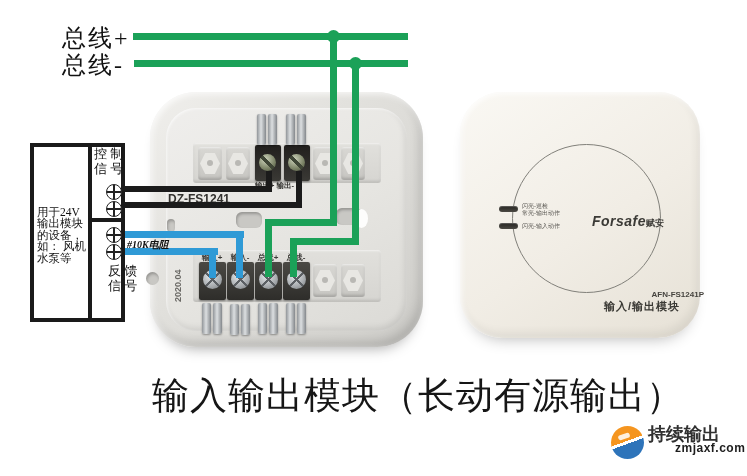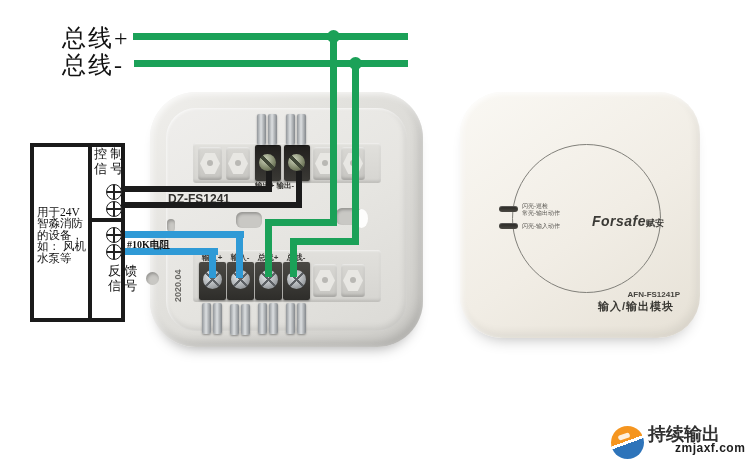--- a/index.html
+++ b/index.html
@@ -64,21 +64,21 @@
   .module{left:460px;top:92px;width:240px;height:246px;border-radius:42px;z-index:1;
     background:linear-gradient(145deg,#f9f7f2 5%,#f1ede5 55%,#e6e1d6 100%);
     box-shadow:inset 2px 2px 5px rgba(255,255,255,.8), inset -3px -5px 10px rgba(0,0,0,.07), 0 10px 16px -10px rgba(0,0,0,.3);}
   .mod-circle{left:512px;top:144px;width:147px;height:147px;border:1px solid #81807a;border-radius:50%;z-index:2;}
   .led{position:absolute;width:19px;height:6px;border-radius:3px;z-index:3;
     background:linear-gradient(180deg,#24231f,#4c4a44);box-shadow:inset 0 1px 1px rgba(255,255,255,.25);}
   .led-label{position:absolute;font-size:6px;color:#55534e;white-space:nowrap;z-index:3;letter-spacing:0;}
   .brand{position:absolute;font-size:14px;font-weight:bold;font-style:italic;color:#3b3a36;white-space:nowrap;z-index:3;letter-spacing:0.5px;}
   .brand-cn{font-size:9px;font-style:normal;letter-spacing:0;}
   .mod-model{position:absolute;font-size:8px;font-weight:bold;color:#45433e;text-align:right;white-space:nowrap;z-index:3;}
-  .mod-type{position:absolute;font-size:11px;font-weight:bold;color:#3a3934;text-align:center;white-space:nowrap;z-index:3;letter-spacing:1px;}
+  .mod-type{position:absolute;font-size:11px;font-weight:bold;color:#3a3934;text-align:right;white-space:nowrap;z-index:3;letter-spacing:1px;}
 
   
   .cap-title{left:118px;top:371px;width:600px;text-align:center;font-family:"Liberation Serif",serif;
     font-size:37px;color:#161616;letter-spacing:1px;white-space:nowrap;z-index:2;}
   .cap-model{left:118px;top:412px;width:480px;text-align:center;font-family:"Liberation Serif",serif;
     font-size:34px;color:#161616;letter-spacing:5px;z-index:2;}
   .wm-logo{left:611px;top:426px;width:33px;height:33px;border-radius:50%;z-index:2;
     background:linear-gradient(160deg,#f5951f 0 46%,#ffffff 46% 53%,#2e74ba 53% 100%);}
   .wm-logo::before{content:"";position:absolute;left:7px;top:8px;width:12px;height:5px;border-radius:3px;background:rgba(255,255,255,.85);transform:rotate(-18deg);}
   .wm-name{left:648px;top:422px;font-size:18px;font-weight:bold;color:#303030;white-space:nowrap;z-index:2;}
@@ -104,21 +104,21 @@
   <div class="wire w-green" style="left:352px;top:60px;width:7px;height:185px;"></div>
   <div class="wire w-green" style="left:290px;top:238px;width:69px;height:7px;"></div>
   <div class="wire w-green" style="left:290px;top:238px;width:7px;height:39px;"></div>
 
   <div class="abs schem-box"></div>
   <div class="abs div-v"></div>
   <div class="abs div-h"></div>
 
   <div class="abs" style="left:37px;top:207px;z-index:6;">
     <div class="note-line">用于24V</div>
-    <div class="note-line">智淼消防</div>
+    <div class="note-line">输出模块</div>
     <div class="note-line">的设备，</div>
     <div class="note-line">如： 风机</div>
     <div class="note-line">水泵等</div>
   </div>
 
   <div class="abs sig-label" style="left:92px;top:147px;z-index:6;">
     <div>控 制</div>
     <div>信 号</div>
   </div>
   <div class="abs sig-label" style="left:92px;top:264px;z-index:6;padding-left:14px;">
@@ -133,21 +133,21 @@
 
   <div class="wire w-black" style="left:125px;top:186px;width:147px;height:6px;"></div>
   <div class="wire w-black" style="left:266px;top:171px;width:6px;height:21px;"></div>
   <div class="wire w-black" style="left:125px;top:202px;width:177px;height:6px;"></div>
   <div class="wire w-black" style="left:296px;top:171px;width:6px;height:37px;"></div>
 
   <div class="wire w-blue" style="left:125px;top:231px;width:119px;height:7px;"></div>
   <div class="wire w-blue" style="left:236px;top:231px;width:7px;height:47px;"></div>
   <div class="wire w-blue" style="left:125px;top:248px;width:93px;height:7px;"></div>
   <div class="wire w-blue" style="left:209px;top:248px;width:7px;height:30px;"></div>
-  <div class="abs res-label" style="left:127px;top:238px;">#10K电阻</div>
+  <div class="abs res-label" style="left:127px;top:238px;font-style:italic;">#10K电阻</div>
 
   <div class="abs base-outer"></div>
   <div class="abs base-inner"></div>
 
   <div class="abs strip" style="left:193px;top:143px;width:188px;height:40px;"></div>
   <div class="cell-hex" style="left:198px;top:147px;"></div>
   <div class="cell-hex" style="left:226px;top:147px;"></div>
   <div class="cell-clamp" style="left:255px;top:145px;"></div>
   <div class="cell-clamp" style="left:284px;top:145px;"></div>
   <div class="cell-hex" style="left:313px;top:147px;"></div>
@@ -188,21 +188,22 @@
   <div class="print" style="left:158px;top:277px;width:40px;font-size:9px;font-weight:bold;color:#6b6a66;transform:rotate(-90deg);">2020.04</div>
 
   <div class="abs module"></div>
   <div class="abs mod-circle"></div>
   <div class="led" style="left:499px;top:206px;"></div>
   <div class="led" style="left:499px;top:223px;"></div>
   <div class="led-label" style="left:522px;top:202px;">闪亮-巡检</div>
   <div class="led-label" style="left:522px;top:209px;">常亮-输出动作</div>
   <div class="led-label" style="left:522px;top:222px;">闪亮-输入动作</div>
   <div class="brand" style="left:592px;top:213px;"><span>Forsafe</span><span class="brand-cn">赋安</span></div>
-  <div class="mod-model" style="left:600px;top:290px;width:80px;">AFN-FS1241P</div>
+  <div class="mod-model" style="left:624px;top:290px;width:80px;">AFN-FS1241P</div>
   <div class="mod-type" style="left:592px;top:299px;width:88px;">输入/输出模块</div>
 
+  <div class="abs cap-title">输入输出模块（长动有源输出）</div>
 
   <div class="abs wm-logo"></div>
   <div class="abs wm-name">持续输出</div>
   <div class="abs wm-url">zmjaxf.com</div>
 
 </div>
 
 </body></html>

